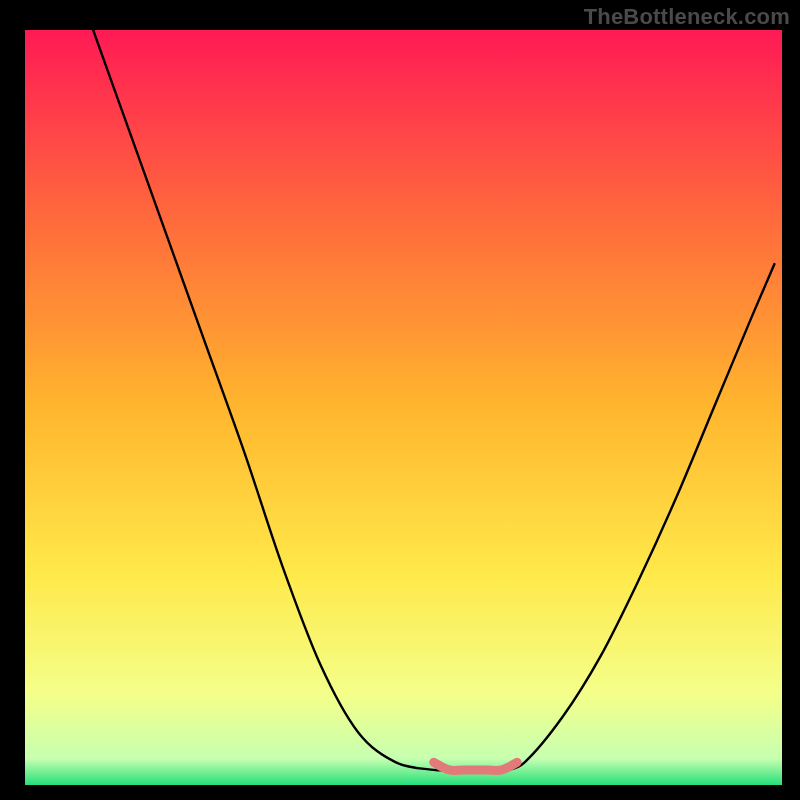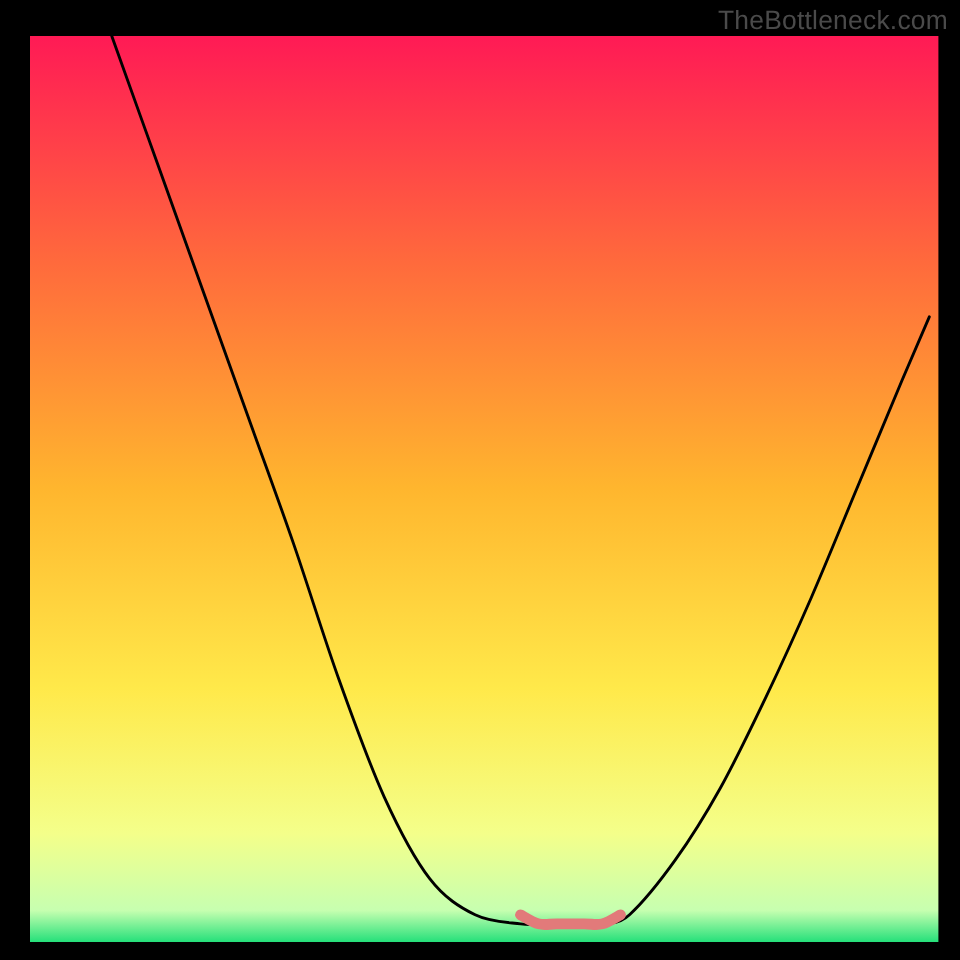--- a/index.html
+++ b/index.html
@@ -16,21 +16,21 @@
     width: 800px;
     height: 800px;
     background: #000;
   }
   .watermark {
     position: absolute;
     top: 4px;
     right: 10px;
     color: #4a4a4a;
     font-size: 22px;
-    font-weight: 400;
+    font-weight: 700;
     letter-spacing: 0.2px;
     user-select: none;
   }
   svg {
     position: absolute;
     inset: 0;
     display: block;
   }
 </style>
 </head>

